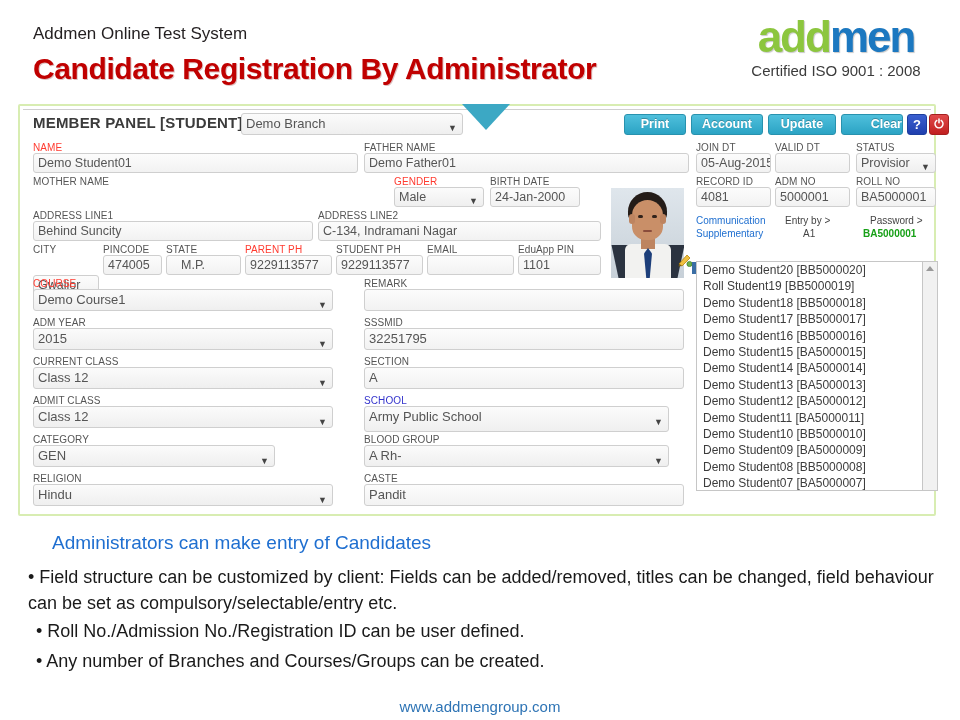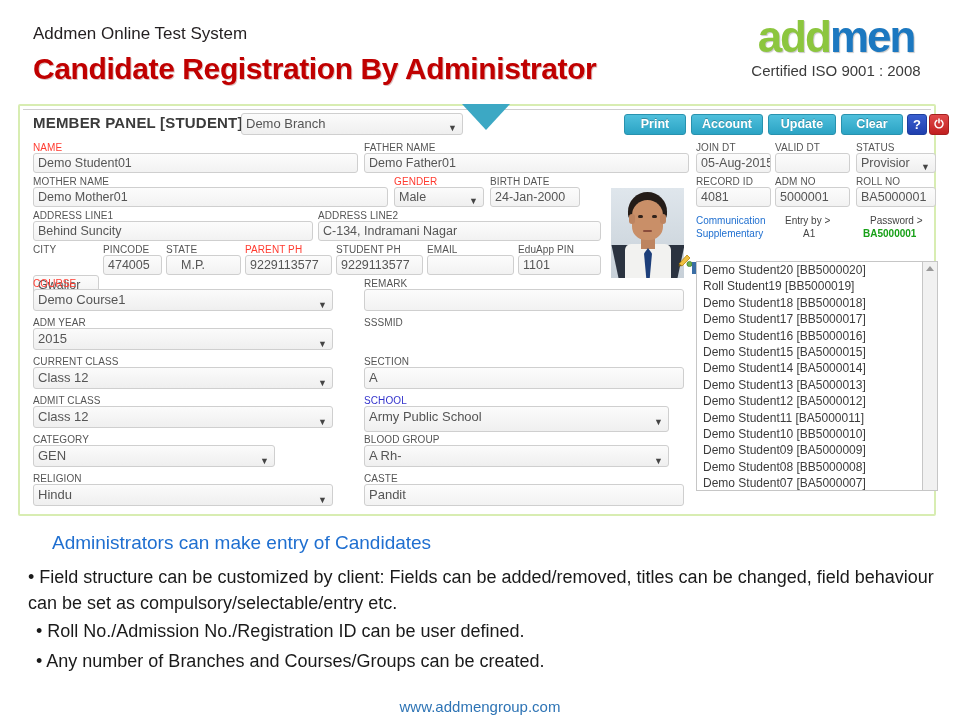--- a/index.html
+++ b/index.html
@@ -85,21 +85,21 @@
     border:1px solid #2892ae; border-radius:3px;
     background: linear-gradient(#4fc0dc,#2ba3c4);
     color:#ffffff; font-size:12.5px; font-weight:bold;
     text-align:center; line-height:19px;
     text-shadow:0 -1px 0 rgba(0,0,0,.25);
     cursor:pointer;
   }
   #btn-print   { left:601px; width:62px; }
   #btn-account { left:668px; width:72px; }
   #btn-update  { left:745px; width:68px; }
-  #btn-clear   { left:818px; width:62px; }
+  #btn-clear   { left:818px; width:62px;text-align:right; }
   #btn-help {
     position:absolute; left:884px; top:4px; width:20px; height:21px;
     border:1px solid #1d3f9e; border-radius:3px;
     background: linear-gradient(#3a5fd0,#1f3fae);
     color:#fff; font-size:13px; font-weight:bold; text-align:center; line-height:19px;
     cursor:pointer;
   }
   #btn-power {
     position:absolute; left:906px; top:4px; width:20px; height:21px;
     border:1px solid #a51f1f; border-radius:3px;
@@ -238,21 +238,20 @@
     <div class="txt" style="left:673px; top:13px; width:75px;">05-Aug-2015</div>
     <div class="lbl" style="left:752px; top:2px;">VALID DT</div>
     <div class="txt" style="left:752px; top:13px; width:75px;"></div>
     <div class="lbl" style="left:833px; top:2px;">STATUS</div>
     <div class="sel" style="left:833px; top:13px; width:80px;">
       <span>Provisior</span>
       <span class="caret">▼</span>
     </div>
 
     <div class="lbl" style="left:10px;  top:36px;">MOTHER NAME</div>
-    <div class="txt" style="left:10px;  top:47px; width:355px;">Demo Mother01</div>
     <div class="lbl req" style="left:371px; top:36px;">GENDER</div>
     <div class="sel" style="left:371px; top:47px; width:90px;">
       <span>Male</span>
       <span class="caret">▼</span>
     </div>
     <div class="lbl" style="left:467px; top:36px;">BIRTH DATE</div>
     <div class="txt" style="left:467px; top:47px; width:90px;">24-Jan-2000</div>
     <div class="lbl" style="left:673px; top:36px;">RECORD ID</div>
     <div class="txt" style="left:673px; top:47px; width:75px;">4081</div>
     <div class="lbl" style="left:752px; top:36px;">ADM NO</div>
@@ -336,20 +335,21 @@
     <div class="lbl" style="left:10px; top:333px;">RELIGION</div>
     <div class="sel" style="left:10px; top:344px; width:300px; height:22px; line-height:20px; font-size:13px;">
       <span>Hindu</span>
       <span class="caret" style="top:5px;">▼</span>
     </div>
 
     <div class="lbl" style="left:341px; top:138px;">REMARK</div>
     <div class="txt" style="left:341px; top:149px; width:320px; height:22px; line-height:20px; font-size:13px;"></div>
 
     <div class="lbl" style="left:341px; top:177px;">SSSMID</div>
+    <div class="txt" style="left:341px; top:188px; width:320px; height:22px; line-height:20px; font-size:13px;">32251795</div>
 
     <div class="lbl" style="left:341px; top:216px;">SECTION</div>
     <div class="txt" style="left:341px; top:227px; width:320px; height:22px; line-height:20px; font-size:13px;">A</div>
 
     <div class="lbl blue" style="left:341px; top:255px;">SCHOOL</div>
     <div class="sel" style="left:341px; top:266px; width:305px; height:26px; line-height:20px; font-size:13px;">
       <span>Army Public School</span>
       <span class="caret" style="top:5px;">▼</span>
     </div>
     <svg id="school-edit-icon" viewBox="0 0 16 14">

